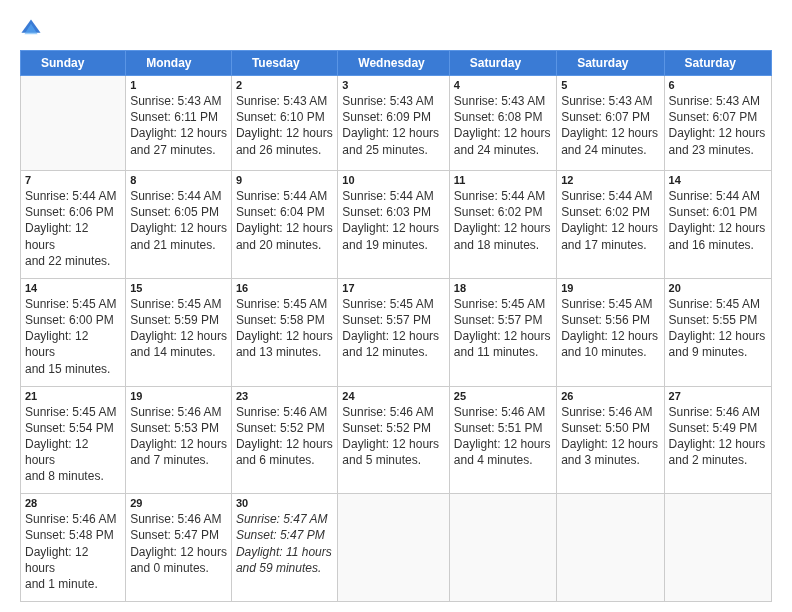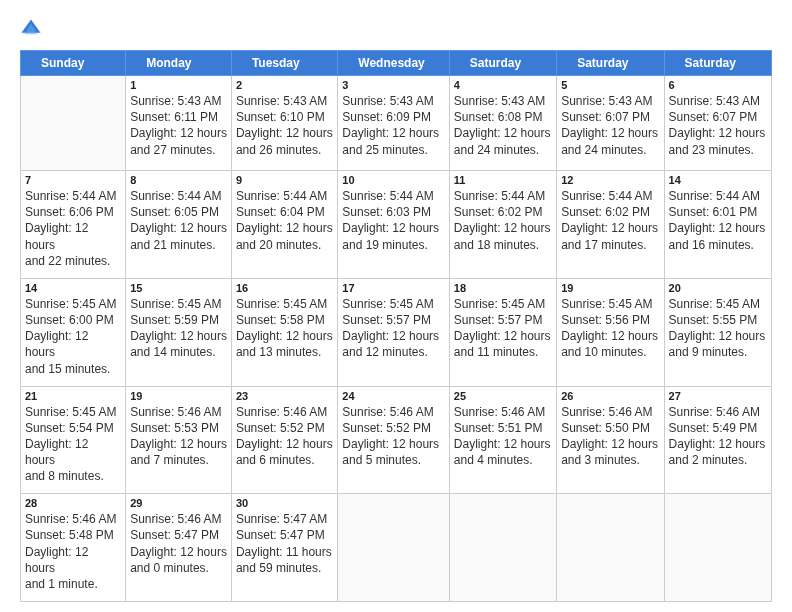--- a/index.html
+++ b/index.html
@@ -334,21 +334,21 @@
           </td>
           <td>
             <div class="day-number">29</div>
             <div class="day-info" style="white-space: pre-line;">Sunrise: 5:46 AM
 Sunset: 5:47 PM
 Daylight: 12 hours
 and 0 minutes.</div>
           </td>
           <td>
             <div class="day-number">30</div>
-            <div class="day-info" style="white-space: pre-line;">Sunrise: 5:47 AM
+            <div class="day-info" style="white-space: pre-line; font-style: italic;">Sunrise: 5:47 AM
 Sunset: 5:47 PM
 Daylight: 11 hours
 and 59 minutes.</div>
           </td>
           <td class="empty"></td>
           <td class="empty"></td>
           <td class="empty"></td>
           <td class="empty"></td>
         </tr>
       </tbody>

